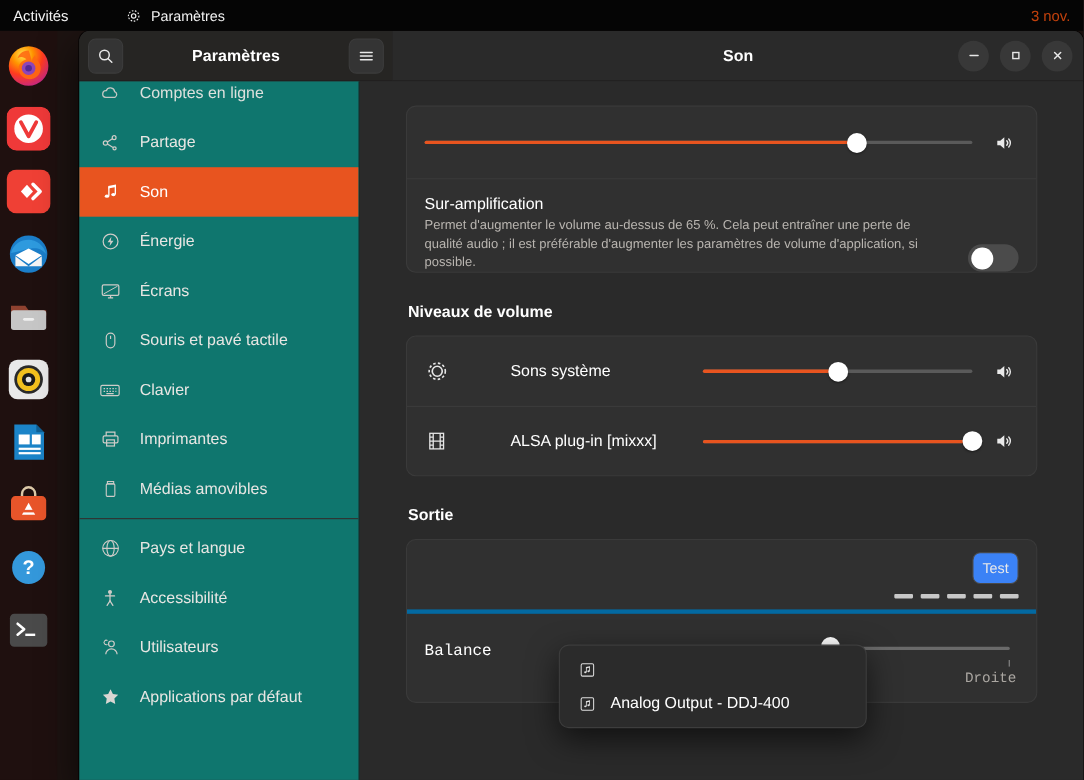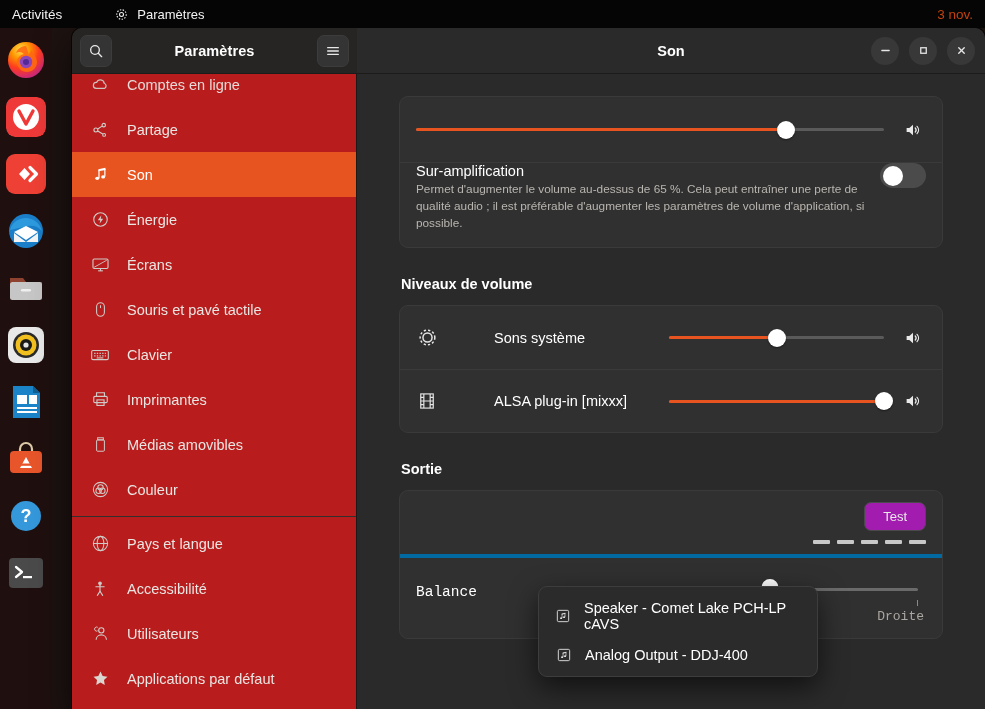--- a/index.html
+++ b/index.html
@@ -78,21 +78,21 @@
     background: #383838; color: #e6e6e6;
     display: flex; align-items: center; justify-content: center;
     font-size: 12px; cursor: pointer;
   }
 
   
   #wbody { flex: 1; display: flex; min-height: 0; }
 
   
   #sidebar {
-    width: 285px; background: #b91c1c;
+    width: 255px; background: #0f766e;
     overflow: hidden; position: relative;
     border-right: 1px solid #1b1a19;
     padding-top: 0;
   }
   .side-scroll { position: relative; }
   .side-item {
     height: 45px; display: flex; align-items: center;
     padding-left: 18px; gap: 17px; color: #e8e6e3;
     font-size: 14.5px; cursor: pointer;
   }
@@ -142,22 +142,22 @@
   .lbl-title { font-size: 14.5px; color: #ffffff; }
   .lbl-desc { font-size: 11.8px; color: #b9b5b0; line-height: 1.45; margin-top: 2px; max-width: 452px; }
 
   .lvl-row { display:flex; align-items:center; padding: 0 16px; min-height: 63px; }
   .lvl-ico { width: 22px; height: 22px; margin-right: 12px; color: #e6e6e6; display:flex; align-items:center; justify-content:center;}
   .lvl-name { font-size: 14.5px; color: #ffffff; width: 175px; margin-left: 44px; }
 
   .out-row { display:flex; align-items:center; padding: 0 16px; min-height: 63px; position: relative;}
   .out-label { font-size: 14.5px; color: #ffffff; width: 198px; }
   .test-btn {
-    border: 1px solid #4a4a4a; background: #a21caf; color: #e9e9e9;
-    font-size: 13px; padding: 6px 18px; border-radius: 7px; cursor:pointer;
+    border: 1px solid #4a4a4a; background: #3b82f6; color: #e9e9e9;
+    font-size: 13px; padding: 6px 8px; border-radius: 7px; cursor:pointer;
     font-family: "Liberation Sans", sans-serif;
   }
   .meter { display:flex; gap: 7px; align-items:center; }
   .meter i { display:block; width: 17px; height: 4px; background: #c8c8c8; border-radius: 1px; }
 
   .bal-row { display:flex; align-items:flex-start; padding: 12px 16px 14px; min-height: 60px; }
   .bal-label { font-size: 14.5px; color:#ffffff; width: 198px; padding-top: 14px;}
   .bal-wrap { flex: 1; position: relative; padding-top: 12px; }
   .bal-trk { position: absolute; left: 8px; right: 8px; top: 18px; height: 3px; background: #6a6a6a; border-radius: 2px;}
   .bal-pin {
@@ -439,31 +439,20 @@
           <div class="side-item">
             <span class="si-ico">
               <svg width="17" height="17" viewBox="0 0 24 24" fill="none" stroke="#cfccc8" stroke-width="1.4">
                 <rect x="8" y="2.5" width="8" height="3"></rect>
                   <rect x="6.5" y="5.5" width="11" height="16" rx="1.4"></rect>
               </svg>
             </span>
             <span>Médias amovibles</span>
           </div>
 
-          <div class="side-item">
-            <span class="si-ico">
-              <svg width="19" height="19" viewBox="0 0 24 24" fill="none" stroke="#cfccc8" stroke-width="1.3">
-                <circle cx="12" cy="12" r="9"></circle>
-                  <circle cx="12" cy="9.3" r="3.4"></circle>
-                  <circle cx="9.6" cy="13.6" r="3.4"></circle>
-                  <circle cx="14.4" cy="13.6" r="3.4"></circle>
-              </svg>
-            </span>
-            <span>Couleur</span>
-          </div>
 
           <div class="side-sep"></div>
 
           <div class="side-item">
             <span class="si-ico">
               <svg width="19" height="19" viewBox="0 0 24 24" fill="none" stroke="#cfccc8" stroke-width="1.3">
                 <circle cx="12" cy="12" r="9"></circle>
                   <line x1="3" y1="12" x2="21" y2="12"></line>
                 <ellipse cx="12" cy="12" rx="4.2" ry="9"></ellipse>
               </svg>
@@ -525,21 +514,21 @@
               </div>
               <div class="spk">
                 <svg width="20" height="18" viewBox="0 0 24 24" fill="#e9e9e9">
                   <path d="M3.5 9.2h3.6L12 5v14l-4.9-4.2H3.5z"></path>
                   <path d="M15 9.3a4 4 0 0 1 0 5.4" stroke="#e9e9e9" stroke-width="1.7" fill="none" stroke-linecap="round"></path>
                   <path d="M17.4 7.1a7.2 7.2 0 0 1 0 9.8" stroke="#e9e9e9" stroke-width="1.7" fill="none" stroke-linecap="round"></path>
                 </svg>
               </div>
             </div>
 
-            <div class="row" style="min-height:85px; align-items:flex-start;">
+            <div class="row" style="min-height:85px; align-items:flex-end;">
               <div style="flex:1;">
                 <div class="lbl-title">Sur-amplification</div>
                 <div class="lbl-desc">Permet d'augmenter le volume au-dessus de 65 %. Cela peut entraîner une perte de qualité audio ; il est préférable d'augmenter les paramètres de volume d'application, si possible.</div>
               </div>
               <div class="toggle">
                 <div class="knob"></div>
               </div>
             </div>
 
           </div>
@@ -648,21 +637,20 @@
             <span class="pop-ico">
               <svg width="16" height="16" viewBox="0 0 24 24" fill="none" stroke="#e0e0e0" stroke-width="1.4">
                 <rect x="3.5" y="3.5" width="17" height="17" rx="2"></rect>
                 <path d="M10 8.2 15.5 7v1.8L10 10z" fill="#e0e0e0" stroke="none"></path>
                 <rect x="10" y="9" width="1.1" height="6" fill="#e0e0e0" stroke="none"></rect>
                 <rect x="14.4" y="7.6" width="1.1" height="6" fill="#e0e0e0" stroke="none"></rect>
                 <ellipse cx="9.2" cy="15.2" rx="1.6" ry="1.3" fill="#e0e0e0" stroke="none"></ellipse>
                 <ellipse cx="13.6" cy="13.8" rx="1.6" ry="1.3" fill="#e0e0e0" stroke="none"></ellipse>
               </svg>
             </span>
-            <span>Speaker - Comet Lake PCH-LP cAVS</span>
           </div>
           <div class="pop-item">
             <span class="pop-ico">
               <svg width="16" height="16" viewBox="0 0 24 24" fill="none" stroke="#e0e0e0" stroke-width="1.4">
                 <rect x="3.5" y="3.5" width="17" height="17" rx="2"></rect>
                 <path d="M10 8.2 15.5 7v1.8L10 10z" fill="#e0e0e0" stroke="none"></path>
                 <rect x="10" y="9" width="1.1" height="6" fill="#e0e0e0" stroke="none"></rect>
                 <rect x="14.4" y="7.6" width="1.1" height="6" fill="#e0e0e0" stroke="none"></rect>
                 <ellipse cx="9.2" cy="15.2" rx="1.6" ry="1.3" fill="#e0e0e0" stroke="none"></ellipse>
                 <ellipse cx="13.6" cy="13.8" rx="1.6" ry="1.3" fill="#e0e0e0" stroke="none"></ellipse>

